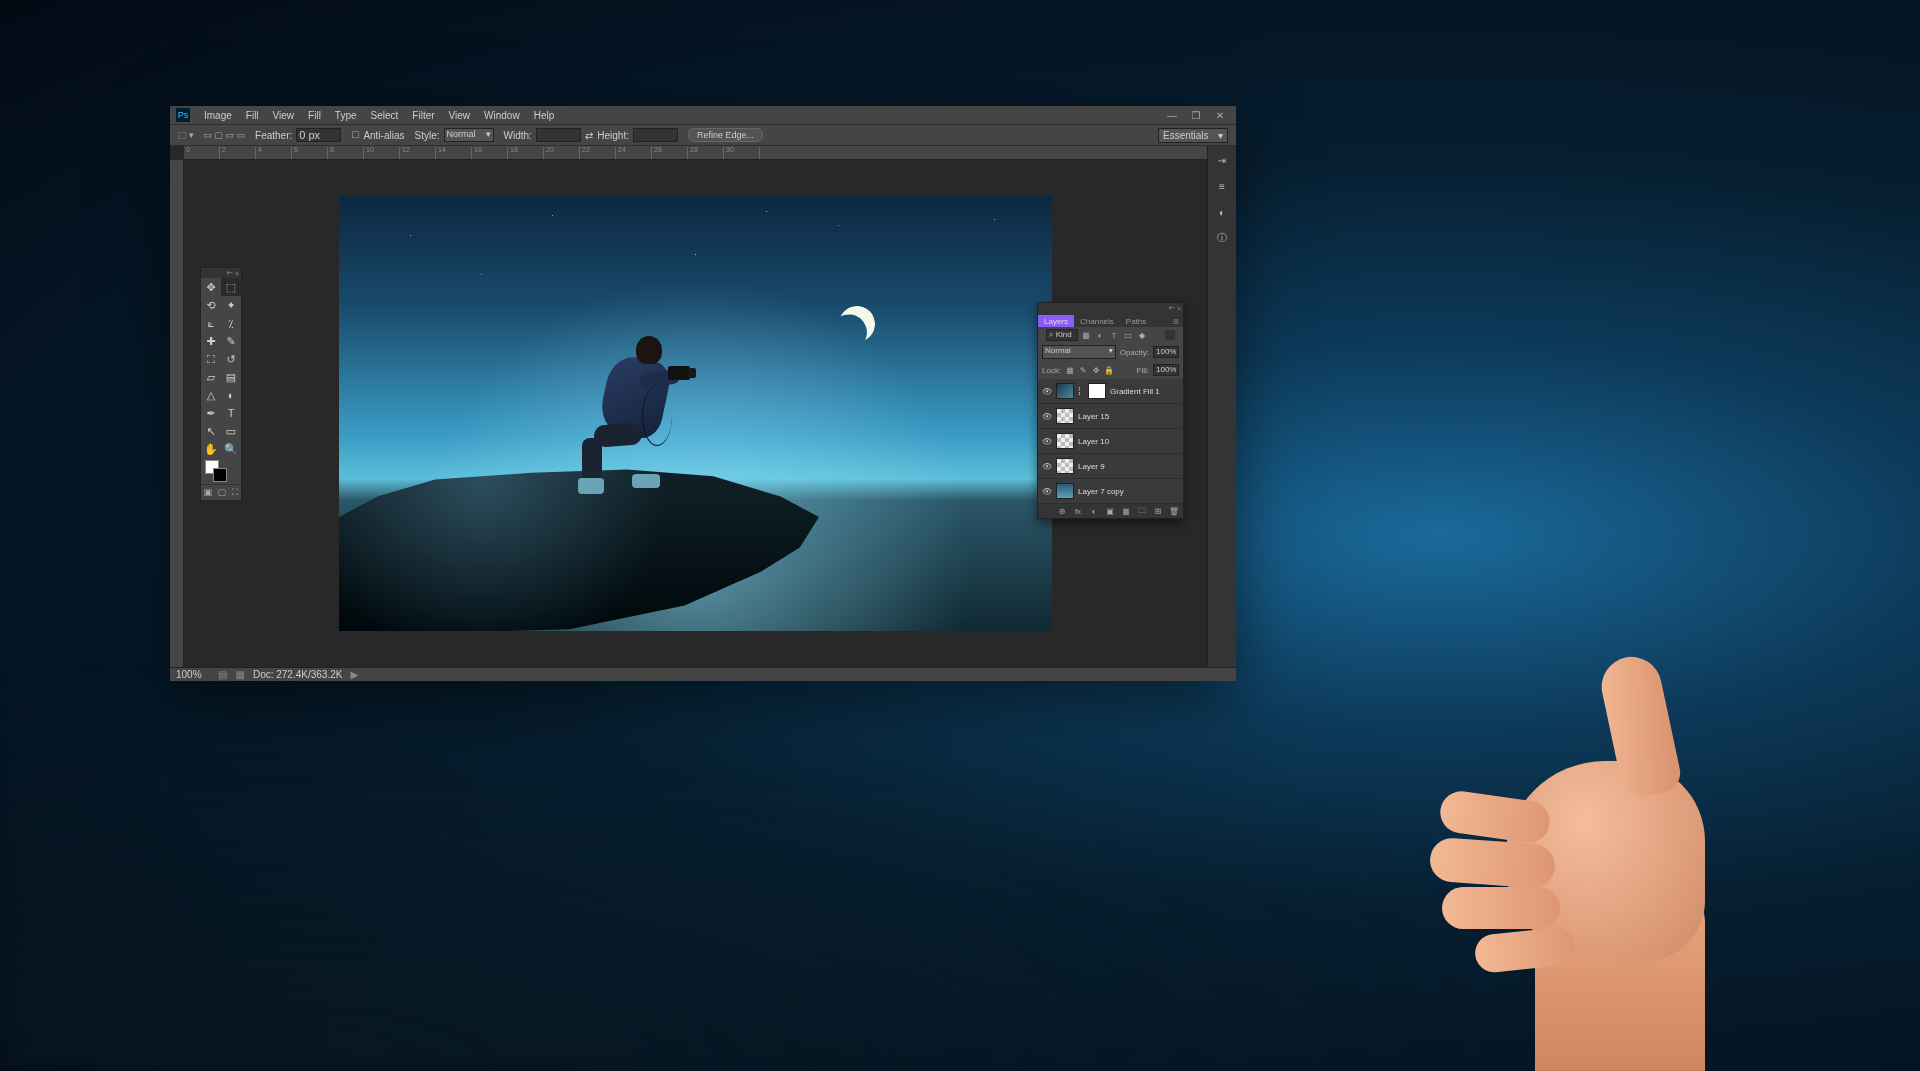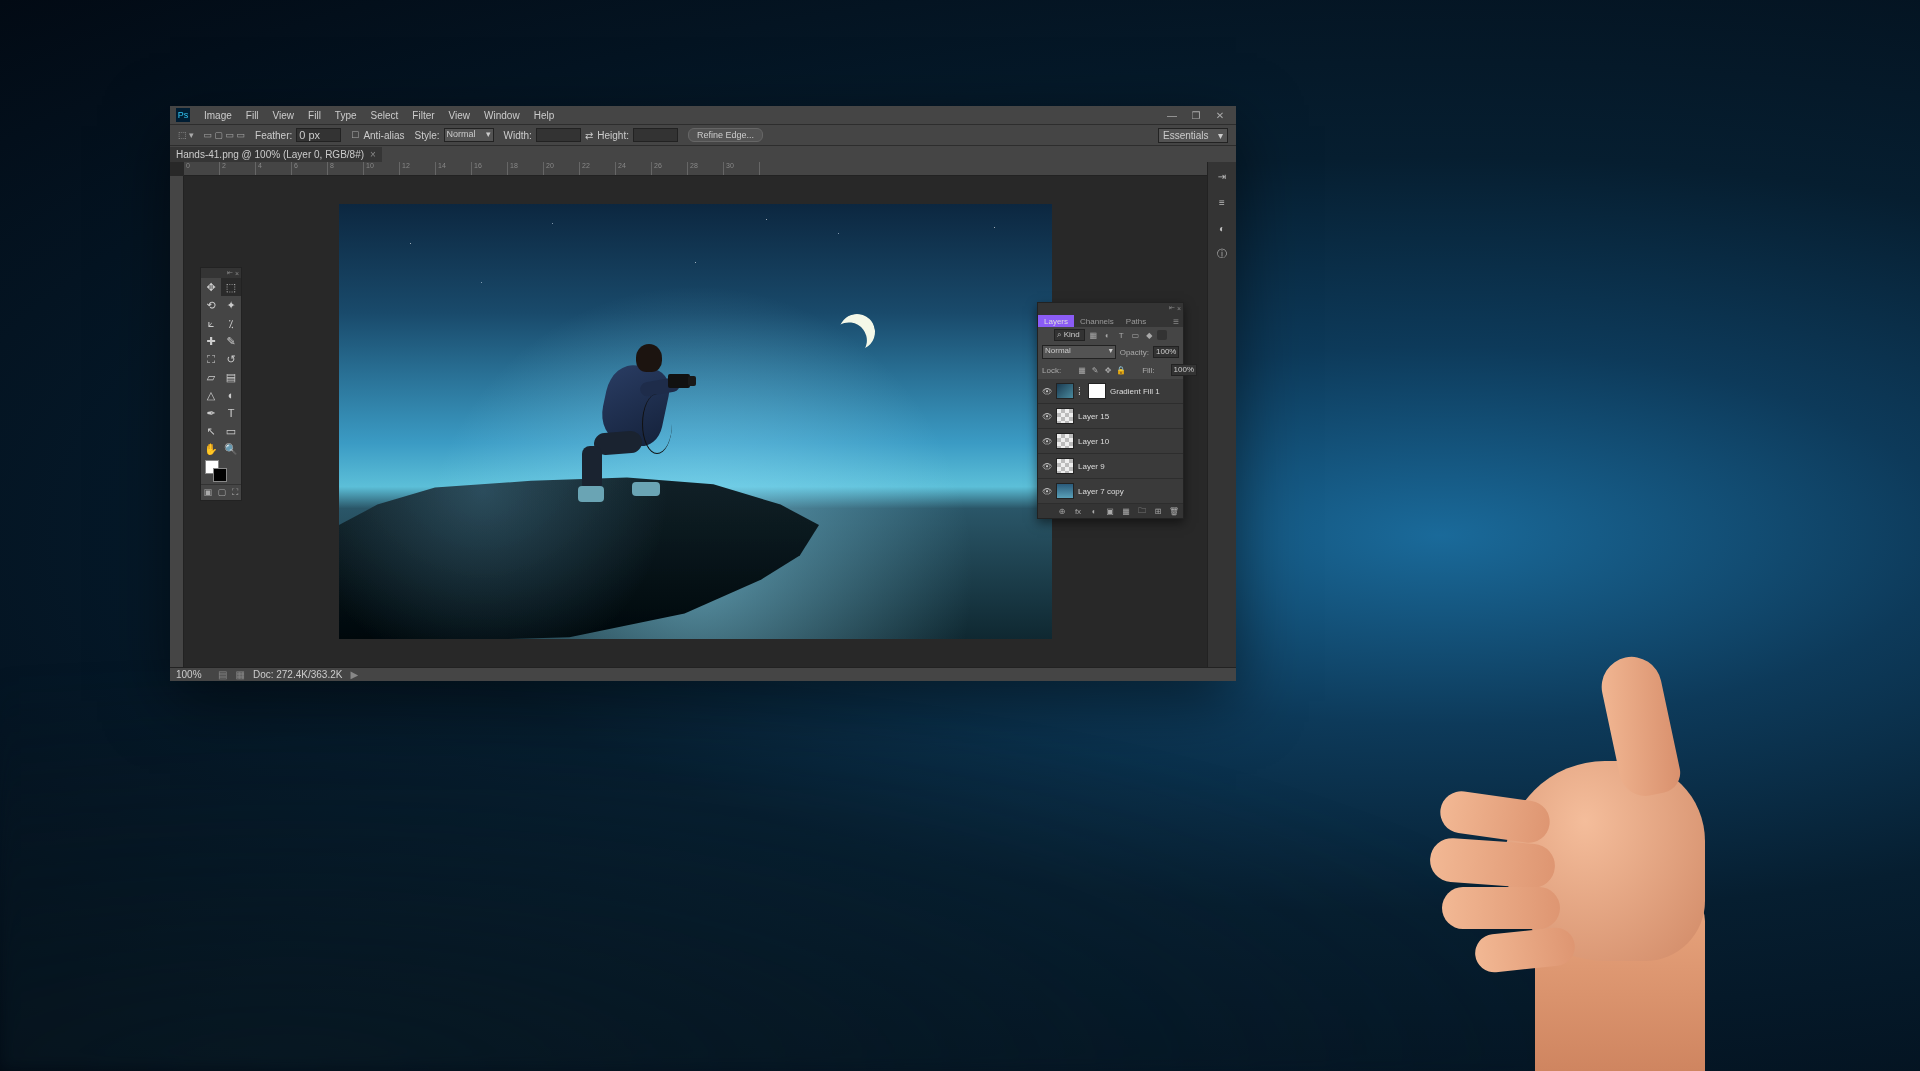--- a/index.html
+++ b/index.html
@@ -58,30 +58,30 @@
 .sw-bg{position:absolute;left:12px;top:10px;width:14px;height:14px;background:#000;border:1px solid #888}
 .qm{display:flex;justify-content:space-around;padding:2px 0;border-top:1px solid #333}
 .qm span{font-size:9px;color:#aaa;cursor:pointer}
 .layers-panel{position:absolute;left:1037px;top:302px;width:147px;background:#454545;border:1px solid #222;box-shadow:0 4px 10px rgba(0,0,0,.5)}
 .panel-top{height:10px;background:#343434;display:flex;justify-content:flex-end;align-items:center;gap:2px;padding-right:2px}
 .panel-top span{font-size:7px;color:#888;cursor:pointer}
 .panel-tabs{display:flex;background:#343434;height:14px;align-items:flex-end}
 .ptab{padding:2px 6px 1px;font-size:8px;color:#999;cursor:pointer}
 .ptab.active{background:#8b5cf6;color:#ddd}
 .ptab-menu{margin-left:auto;padding:0 4px;cursor:pointer;color:#888}
-.layer-filter{display:flex;align-items:center;gap:2px;padding:2px 16px;height:16px;background:#454545}
+.layer-filter{display:flex;align-items:center;gap:2px;padding:2px 8px;height:16px;background:#454545}
 .lf-sel{background:#333;border:1px solid #222;font-size:8px;padding:0 2px;height:12px;width:32px}
 .lf-ic{width:12px;height:12px;display:flex;align-items:center;justify-content:center;color:#aaa;font-size:8px;cursor:pointer}
 .lf-toggle{margin-left:auto;width:10px;height:10px;background:#333;border-radius:2px;cursor:pointer}
 .layer-blend{display:flex;align-items:center;padding:2px 4px;height:18px;gap:4px}
 .lb-sel{flex:1;background:#535353;border:1px solid #222;height:14px;font-size:8px;padding:0 2px;position:relative}
 .lb-sel::after{content:"▾";position:absolute;right:2px}
 .lb-lab{font-size:8px;color:#aaa}
 .lb-val{background:#333;border:1px solid #222;height:12px;width:26px;font-size:8px;padding:0 2px}
-.layer-lock{display:flex;align-items:center;padding:2px 4px;height:18px;gap:16px}
+.layer-lock{display:flex;align-items:center;padding:2px 4px;height:18px;gap:4px}
 .ll-lab{font-size:8px;color:#aaa}
 .ll-ic{width:10px;height:10px;display:flex;align-items:center;justify-content:center;color:#aaa;font-size:8px;cursor:pointer}
 .layers-list{background:#3a3a3a}
 .layer-row{display:flex;align-items:center;height:25px;border-bottom:1px solid #2d2d2d;padding:0 4px;gap:4px;cursor:pointer}
 .vis{width:10px;height:10px;color:#ccc;font-size:8px;display:flex;align-items:center;justify-content:center}
 .thumb{width:18px;height:16px;background:#888;border:1px solid #222;flex-shrink:0}
 .thumb.checker{background:repeating-conic-gradient(#bbb 0 25%,#eee 0 50%) 0 0/8px 8px}
 .thumb.grad{background:linear-gradient(135deg,#1a3a50,#4a8a9e)}
 .thumb.white{background:#fff}
 .thumb.img{background:linear-gradient(#2a5a7a,#5aa0b8)}
@@ -149,26 +149,20 @@
       <span>Height:</span>
       <div class="opt-input"></div>
     </div>
     <div class="opt-btn">Refine Edge...</div>
     <div class="workspace-select">
         <span>Essentials</span>
         <span>▾</span>
       </div>
   </div>
 
-  <div class="doc-tab-bar">
-    <div class="doc-tab">
-      <span>Hands-41.png @ 100% (Layer 0, RGB/8#)</span>
-      <span class="x">×</span>
-    </div>
-  </div>
 
   <div class="work-area">
     <div class="ruler-h">
         <div class="ruler-h-ticks" id="ruler-ticks">
           <div class="ruler-tick">0</div>
           <div class="ruler-tick">2</div>
           <div class="ruler-tick">4</div>
           <div class="ruler-tick">6</div>
           <div class="ruler-tick">8</div>
           <div class="ruler-tick">10</div>

